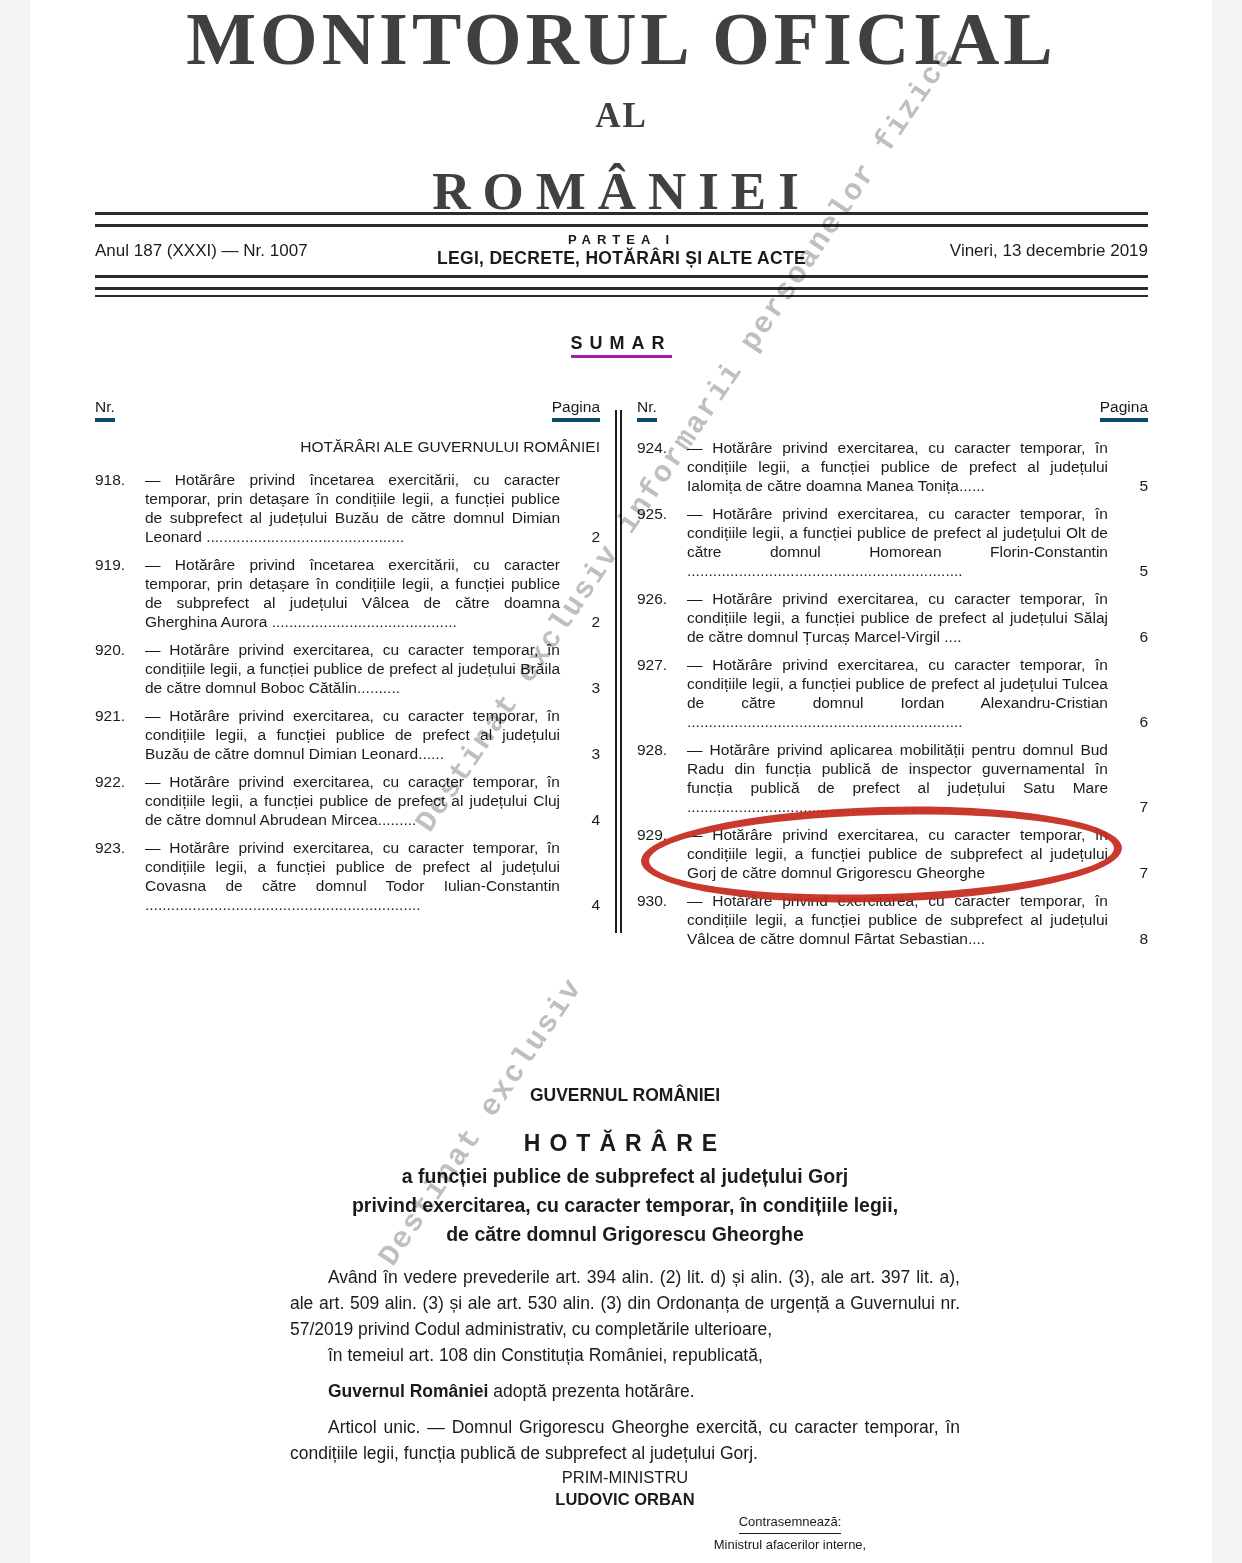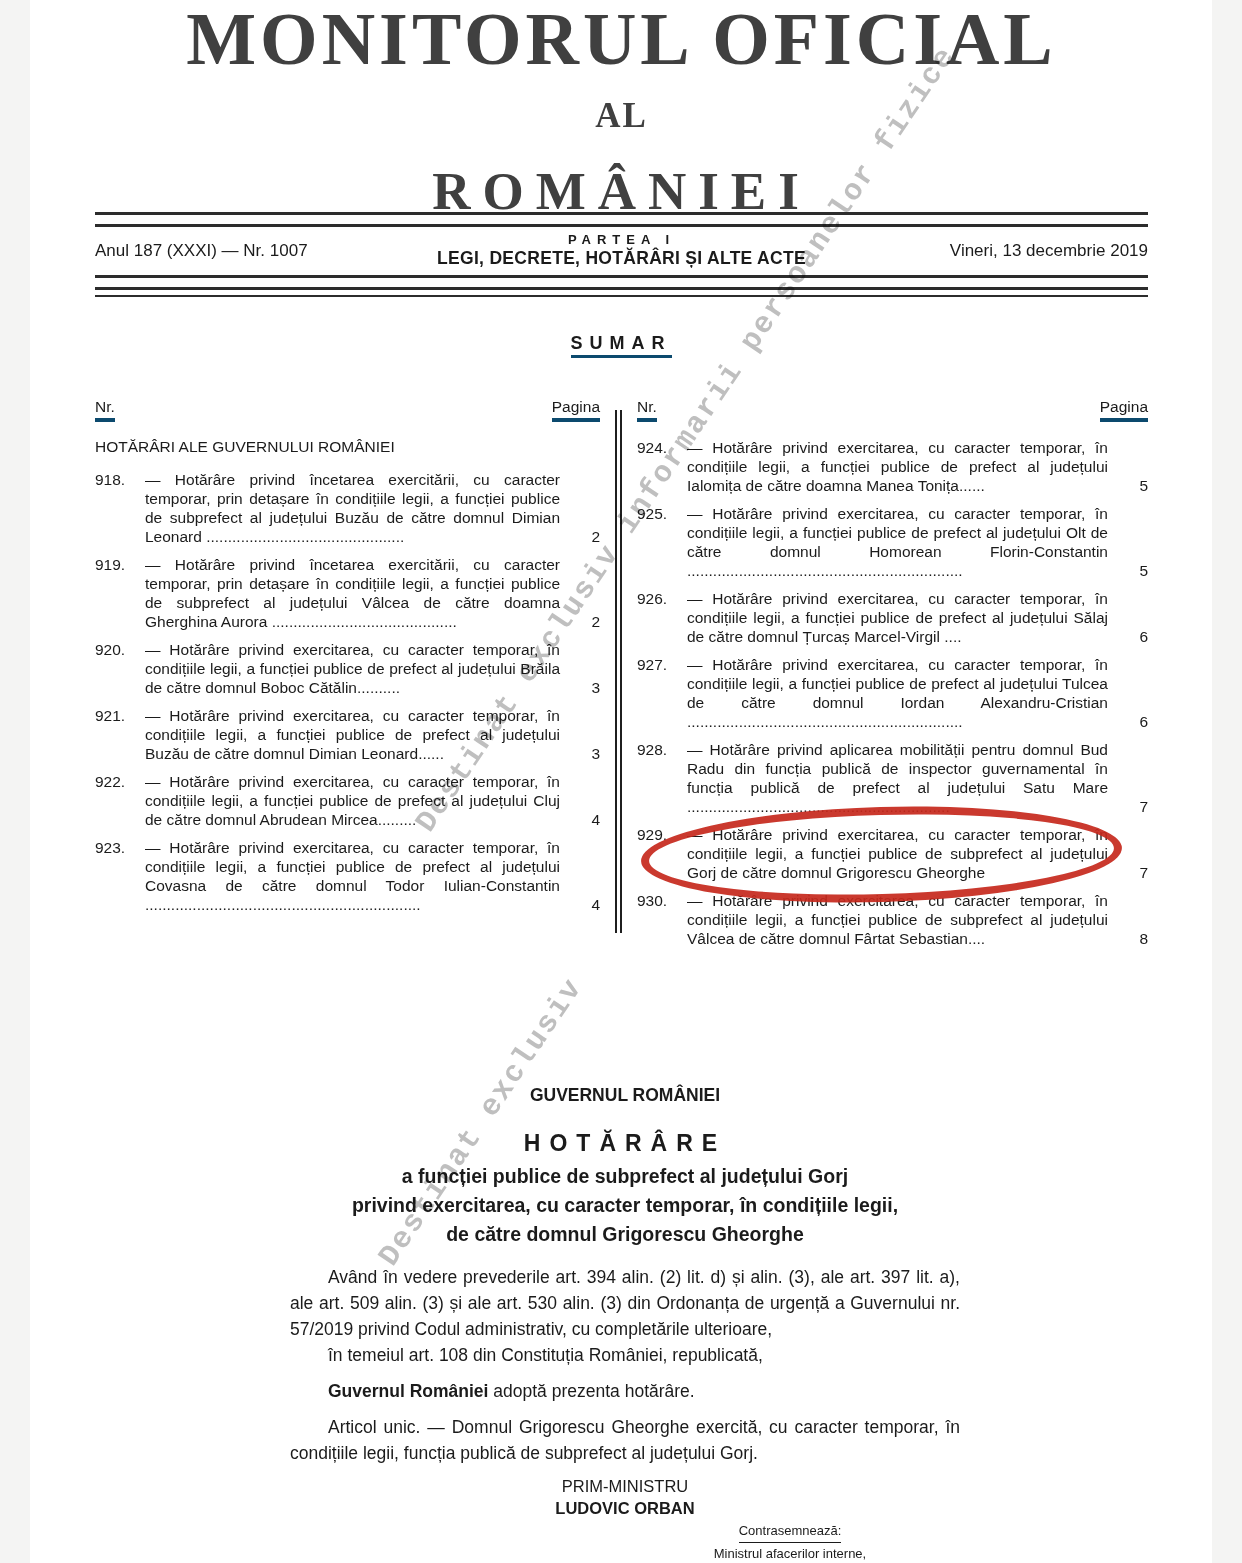--- a/index.html
+++ b/index.html
@@ -20,30 +20,30 @@
   .rule-single{height:0;border-top:2px solid #2c2c2c;margin-top:5px;}
   .issue-row{display:flex;align-items:center;justify-content:space-between;padding:5px 0 6px;}
   .issue-left,.issue-right{font-size:17px;width:300px;white-space:nowrap;}
   .issue-right{text-align:right;}
   .issue-center{flex:1;text-align:center;}
   .part1{display:block;font-size:13px;font-weight:bold;letter-spacing:6px;}
   .part2{display:block;font-size:17.5px;font-weight:bold;letter-spacing:.3px;margin-top:1px;}
 
   
   .sumar{position:absolute;left:0;top:333px;width:100%;text-align:center;}
-  .sumar span{font-size:18px;font-weight:bold;letter-spacing:7px;border-bottom:3px solid #0c4a6e;padding-bottom:2px;}
+  .sumar span{font-size:18px;font-weight:bold;letter-spacing:7px;border-bottom:3px solid #a21caf;padding-bottom:2px;}
 
   
   .toc{position:absolute;left:65px;top:398px;width:1053px;display:flex;align-items:stretch;}
   .toc-col{width:505px;}
   .toc-col.right{width:511px;}
   .toc-divider{width:3px;border-left:2px solid #1f1f1f;border-right:2px solid #1f1f1f;margin:12px 15px 24px 15px;}
   .toc-head{display:flex;justify-content:space-between;font-size:15.5px;margin-bottom:16px;}
   .toc-head .u{border-bottom:4px solid #0c4a6e;padding-bottom:2px;}
-  .toc-section{text-align:left;font-size:15.5px;margin:4px 0 14px;}
+  .toc-section{text-align:right;font-size:15.5px;margin:4px 0 14px;}
   .toc-entry{display:flex;margin-bottom:9px;position:relative;}
   .e-nr{width:50px;flex:none;font-size:15.5px;line-height:19px;}
   .e-text{flex:1;font-size:15.5px;line-height:19px;text-align:justify;overflow-wrap:anywhere;padding-right:12px;}
   .e-pg{width:28px;flex:none;text-align:right;align-self:flex-end;font-size:15.5px;line-height:19px;}
   .circle{position:absolute;left:4px;right:26px;top:-18px;bottom:-20px;
           border:8px solid #c5281c;border-radius:50%;transform:rotate(-1.6deg);
           opacity:.92;z-index:7;pointer-events:none;}
 
   
   .wm{position:absolute;font-family:"Liberation Mono",monospace;font-weight:bold;
@@ -55,21 +55,21 @@
   
   .decision{position:absolute;left:260px;top:1085px;width:670px;}
   .d-issuer{text-align:center;font-weight:bold;font-size:17.5px;}
   .d-title{text-align:center;font-weight:bold;font-size:23px;letter-spacing:9px;margin-top:24px;}
   .d-sub{text-align:center;font-weight:bold;font-size:19.5px;line-height:29px;margin-top:5px;}
   .d-paras{margin-top:15px;}
   .para{font-size:17.5px;line-height:26px;text-align:justify;}
   .para.indent{text-indent:38px;}
   .para.gap{margin-top:10px;}
   .bold{font-weight:bold;}
-  .sig-pm{margin-top:9px;text-align:center;font-size:16.5px;line-height:22px;}
+  .sig-pm{margin-top:0;text-align:center;font-size:16.5px;line-height:22px;}
   .sig-contra{width:380px;margin:1px -20px 0 auto;text-align:center;font-size:13px;line-height:21px;}
   .contra-label{display:inline-block;border-bottom:1.5px solid #1b1b1b;padding-bottom:1px;}
 </style>
 </head>
 <body>
 
 <div class="viewport" style="background: rgb(244, 244, 243);">
   <div class="page" style="background: rgb(255, 255, 255);">
 
     <div class="wm wm-upper" style="color: rgb(138, 138, 138);">Destinat exclusiv informarii persoanelor fizice</div>

